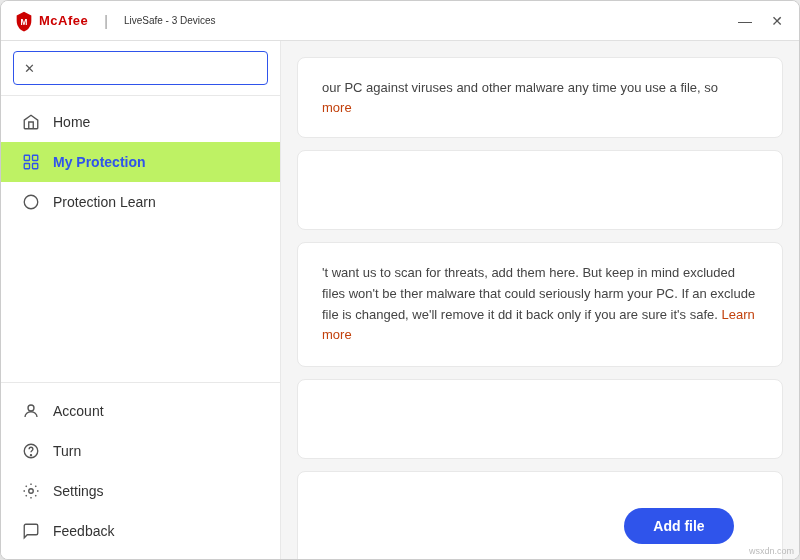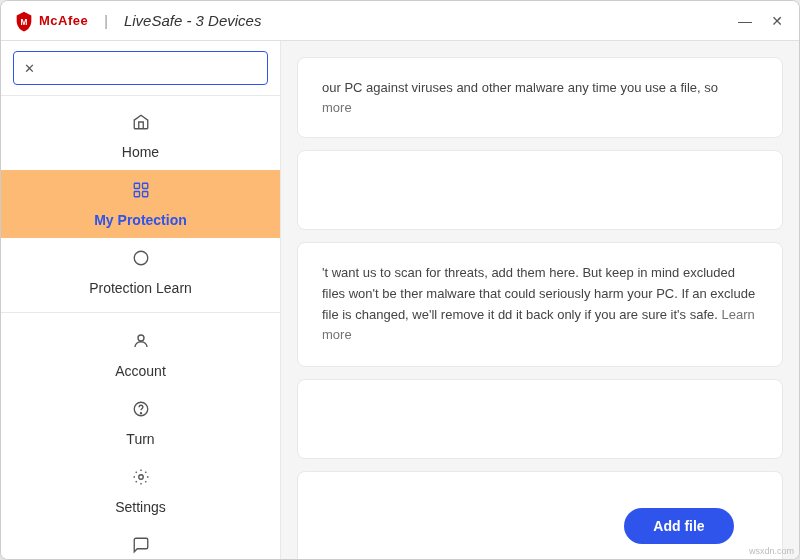--- a/index.html
+++ b/index.html
@@ -59,24 +59,23 @@
       letter-spacing: 0.5px;
     }
 
     .title-divider {
       color: #999;
       margin: 0 8px;
       font-size: 14px;
     }
 
     .title-app-name {
-      font-size: 15px;
+      font-size: 10px;
       color: #333;
       font-weight: 400;
-      font-style: italic;
     }
 
     .title-bar-controls {
       margin-left: auto;
       display: flex;
       align-items: center;
       gap: 12px;
     }
 
     .title-control {
@@ -139,31 +138,30 @@
 
     .sidebar-nav {
       flex: 1;
       padding: 6px 0;
     }
 
     .nav-item {
       display: flex;
       align-items: center;
       gap: 12px;
-      padding: 10px 8px;
+      padding: 10px 20px;
       cursor: pointer;
       font-size: 14px;
       color: #333;
       border-radius: 0;
       transition: background 0.1s;
-      flex-direction: column;
     }
 
     .nav-item.active {
-      background: #fdba74;
+      background: #bef264;
       color: #2f54eb;
       font-weight: 600;
     }
 
     .nav-icon {
       width: 20px;
       height: 20px;
       display: flex;
       align-items: center;
       justify-content: center;
@@ -200,21 +198,21 @@
     }
 
     .card-text {
       font-size: 13px;
       color: #444;
       line-height: 1.5;
       flex: 1;
     }
 
     .card-text a, .learn-more {
-      color: #737373;
+      color: #c2410c;
       text-decoration: none;
       cursor: pointer;
     }
 
     .btn-primary {
       background: #2f54eb;
       color: #fff;
       border: none;
       border-radius: 20px;
       padding: 10px 24px;

